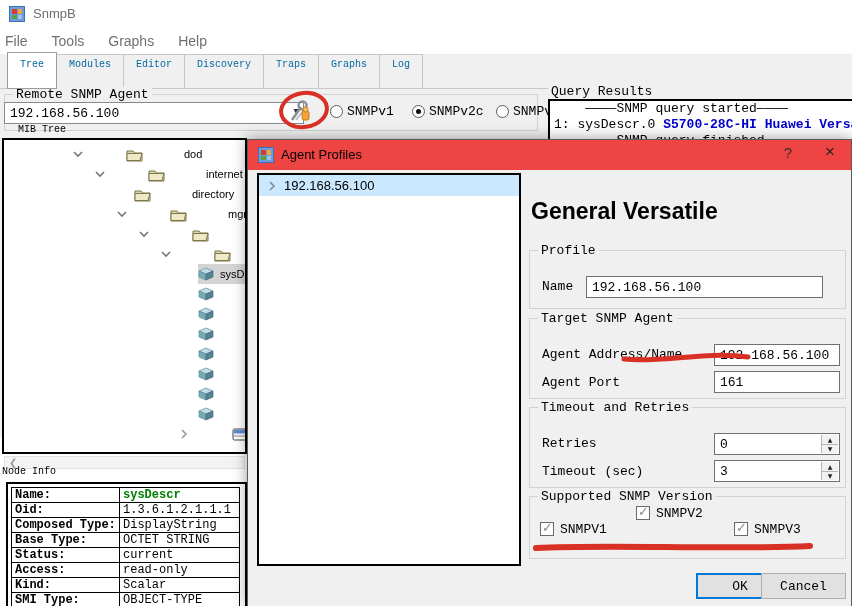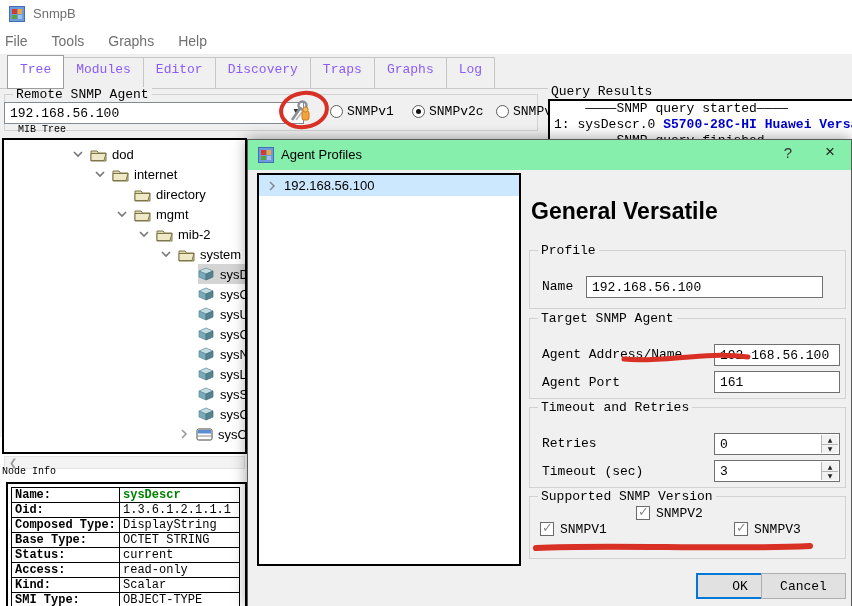--- a/index.html
+++ b/index.html
@@ -16,21 +16,21 @@
   .app-icon i { display:block; }
   .app-icon .c1{background:#d23b2f;} .app-icon .c2{background:#f0a63c;}
   .app-icon .c3{background:#58a33c;} .app-icon .c4{background:#9fc2ee;}
   .win-title { position:absolute; left:33px; top:6px; font-size:13px; color:#6e6e6e; }
   .menubar { position:absolute; left:0; top:28px; width:852px; height:27px; background:#fff;
              border-bottom:1px solid #ededed; display:flex; align-items:center; padding-left:5px; }
   .menu-item { font-size:14px; color:#707070; padding:3px 0; margin-right:24px; cursor:default; }
 
   
   .tabbar { position:absolute; left:7px; top:64px; height:25px; display:flex; align-items:flex-end; }
-  .tab { font-size:13px; padding:4px 12px 11px; color:#8b5cf6; background:#f0f0f0;
+  .tab { font-size:10px; padding:4px 12px 18px; color:#0369a1; background:#f0f0f0;
          border:1px solid #c6c6c6; border-left:none; position:relative; }
   .tab:first-child { border-left:1px solid #c6c6c6; }
   .tab.active { background:#fff; border:1px solid #9d9d9d; padding-top:6px; z-index:2; }
   .tab-underline { position:absolute; left:0; top:88px; width:548px; height:1px; background:#c9c9c9; }
 
   
   .groupbox { position:absolute; border:1px solid #d2d2d2; }
   .groupbox > .glabel { position:absolute; left:8px; top:-8px; background:#f0f0f0;
                         font-size:13px; padding:0 3px; white-space:nowrap; }
 
@@ -50,21 +50,21 @@
   .qr-label { position:absolute; left:551px; top:84px; font-size:13px; }
   .qr-box { position:absolute; left:548px; top:99px; width:306px; height:58px;
             background:#fff; border:2px solid #000; border-right:none; overflow:hidden; }
   .qline { font-size:13px; line-height:16px; white-space:pre; padding-left:4px; }
   .qline .blue { color:#0000cd; font-weight:bold; }
 
   
   .mib-label { position:absolute; left:18px; top:124px; font-size:10px; }
   .tree-box { position:absolute; left:2px; top:138px; width:245px; height:316px;
               background:#fff; border:2px solid #000; overflow:hidden; }
-  .trow { position:relative; height:20px; display:flex; align-items:center; font-size:13px; white-space:nowrap; }
+  .trow { position:relative; height:20px; display:flex; align-items:center; font-size:11px; white-space:nowrap;gap:36px; }
   .trow .exp { width:12px; height:12px; flex:none; margin-right:6px; }
   .trow .ticon { width:17px; height:15px; flex:none; margin-right:5px; }
   .trow .tsel { display:flex; align-items:center; height:20px; padding-right:30px; }
   .trow.selected .tsel { background:#d4d4d4; }
   .hscroll { position:absolute; left:4px; top:456px; width:241px; height:13px; background:#f3f3f3;
              border:1px solid #e2e2e2; }
   .hscroll .larr { position:absolute; left:4px; top:0; font-size:10px; color:#9a9a9a; }
 
   
   .ni-label { position:absolute; left:2px; top:466px; font-size:10px; }
@@ -74,21 +74,21 @@
   .ni-table td { border:1px solid #000; font-size:12px; height:14px; padding:0 3px;
                  white-space:nowrap; }
   .ni-table td.k { font-weight:bold; width:108px; }
   .ni-table td.v { width:120px; }
   .ni-table td.green { color:#008000; font-weight:bold; }
 
   
   .dialog { position:absolute; left:247px; top:139px; width:605px; height:468px;
             background:#f0f0f0; border:1px solid #5a5a5a; box-shadow:0 0 14px rgba(0,0,0,.4);
             z-index:10; }
-  .dlg-titlebar { position:absolute; left:0; top:0; width:100%; height:30px; background:#86efac; }
+  .dlg-titlebar { position:absolute; left:0; top:0; width:100%; height:30px; background:#ef4444; }
   .dlg-title { position:absolute; left:33px; top:7px; font-size:13px; color:#000; }
   .dlg-help { position:absolute; left:525px; top:4px; width:30px; height:22px; text-align:center;
               font-size:15px; color:#333; }
   .dlg-close { position:absolute; left:565px; top:2px; width:34px; height:26px; text-align:center;
                font-size:17px; color:#222; }
   .dlg-icon { position:absolute; left:10px; top:7px; }
 
   .profile-list { position:absolute; left:9px; top:33px; width:264px; height:393px;
                   background:#fff; border:2px solid #000; }
   .plist-item { height:21px; display:flex; align-items:center; font-size:13px; }

